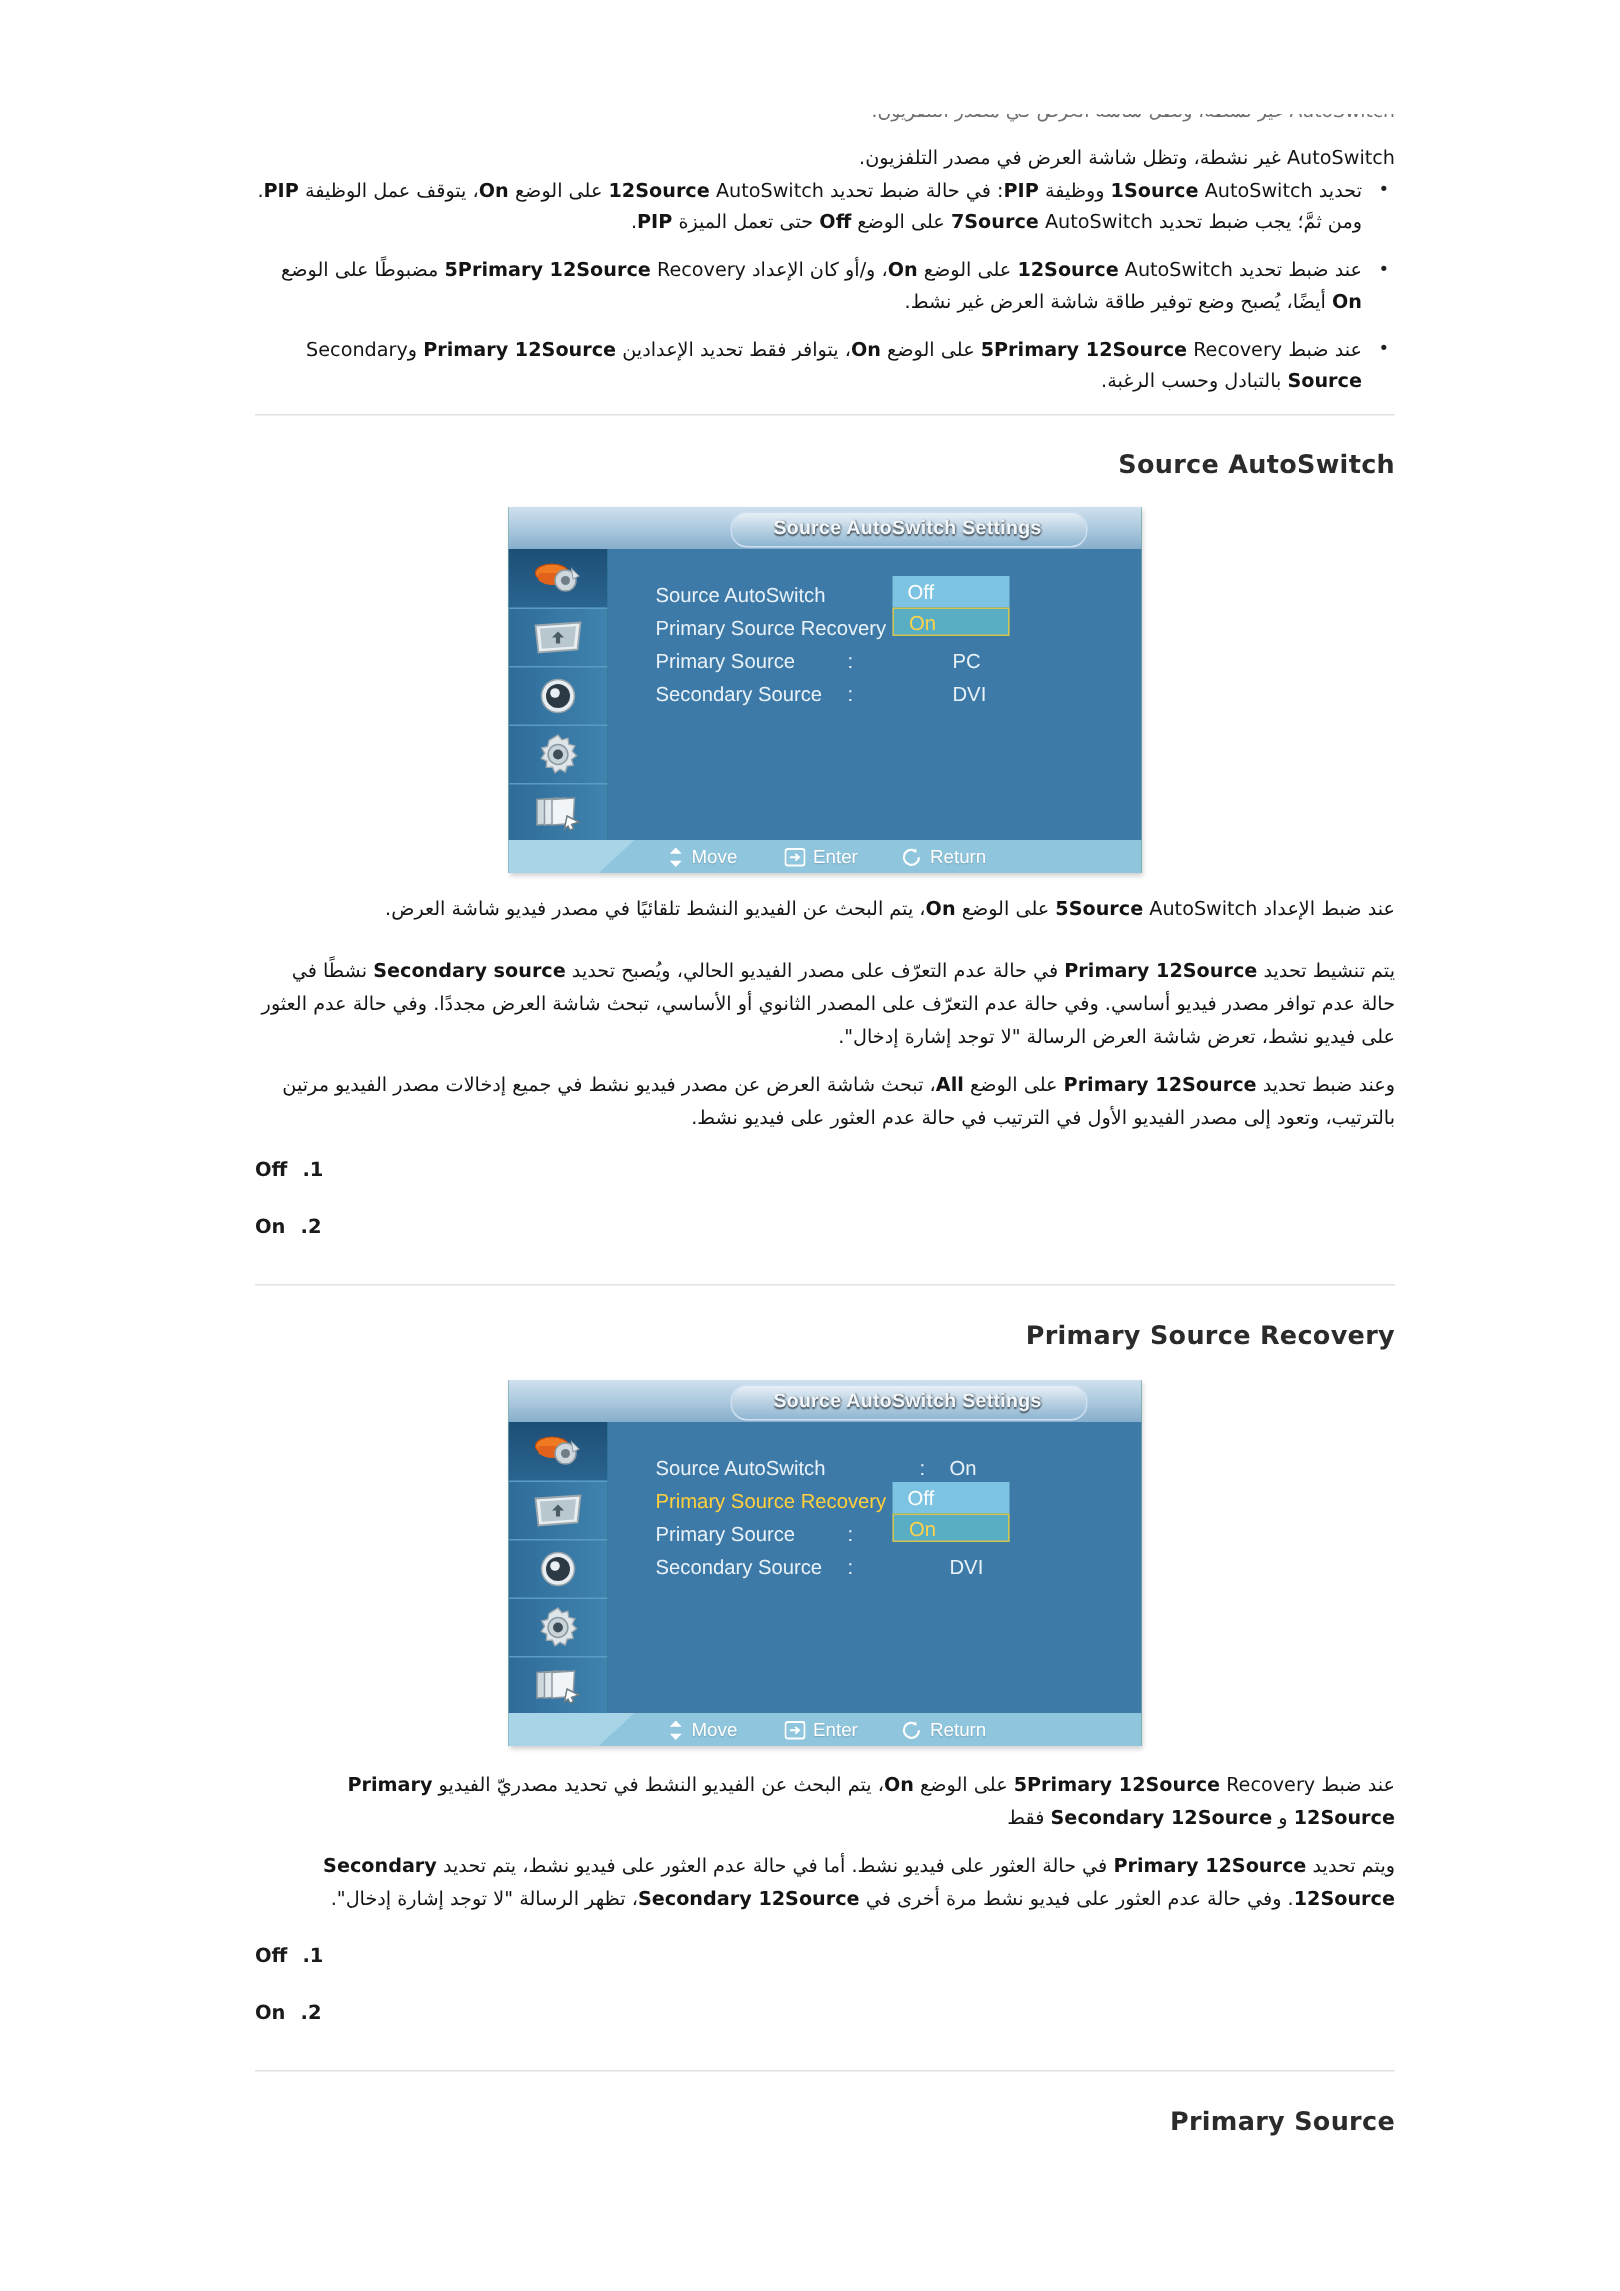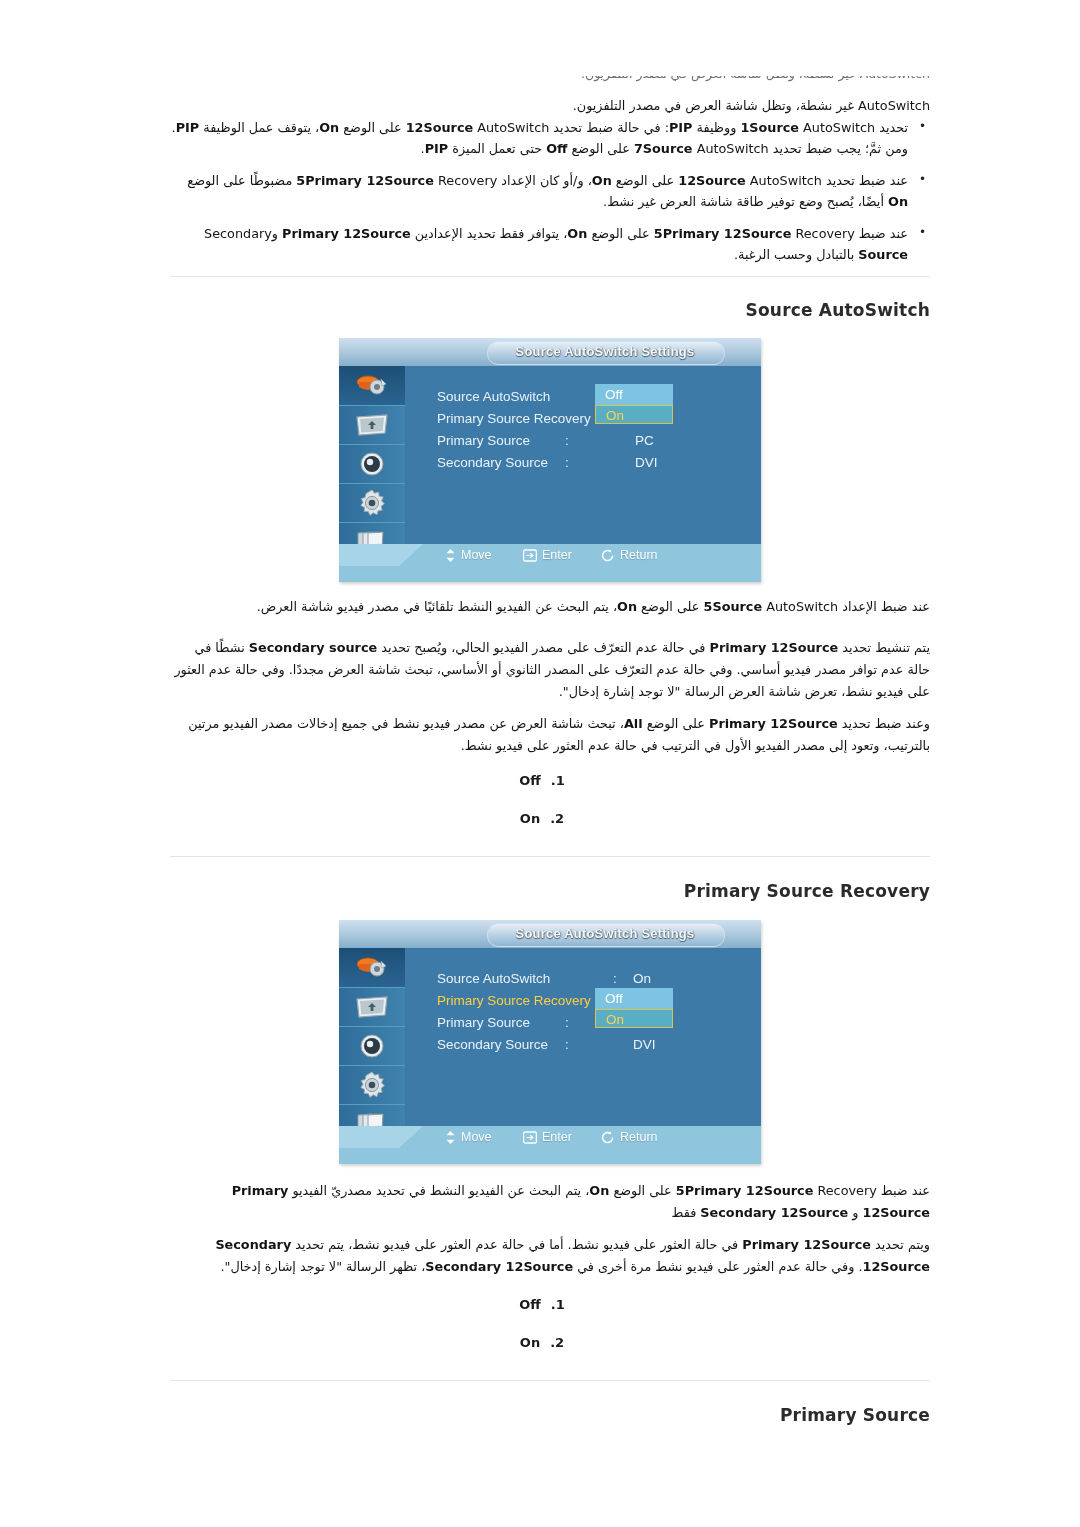--- a/index.html
+++ b/index.html
@@ -232,21 +232,21 @@
     height: 19px;
     line-height: 19px;
     box-sizing: border-box;
   }
 
   .osd-bottombar {
     position: absolute;
     left: 0;
     bottom: 0;
     width: 422px;
-    height: 38px;
+    height: 22px;
     background: #8fc6de;
   }
   .osd-bottombar .hint {
     position: absolute;
     top: 0;
     height: 22px;
     line-height: 22px;
     font-size: 12.5px;
     color: #ffffff;
     text-shadow: 0 1px 1px rgba(0,0,0,0.2);
@@ -266,21 +266,21 @@
     width: 24px; height: 22px;
     background: linear-gradient(to bottom right, #a8d4e8 49%, #8fc6de 51%);
   }
 
   
   .optlist {
     position: absolute;
     left: 170px;
     width: 760px;
     direction: rtl;
-    text-align: center;
+    text-align: left;
   }
   .optlist .opt {
     font-size: 13px;
     font-weight: bold;
     color: #1a1a1a;
     height: 38px;
     line-height: 38px;
     padding-right: 16px;
   }
   .optlist .opt .num { margin-left: 10px; }

